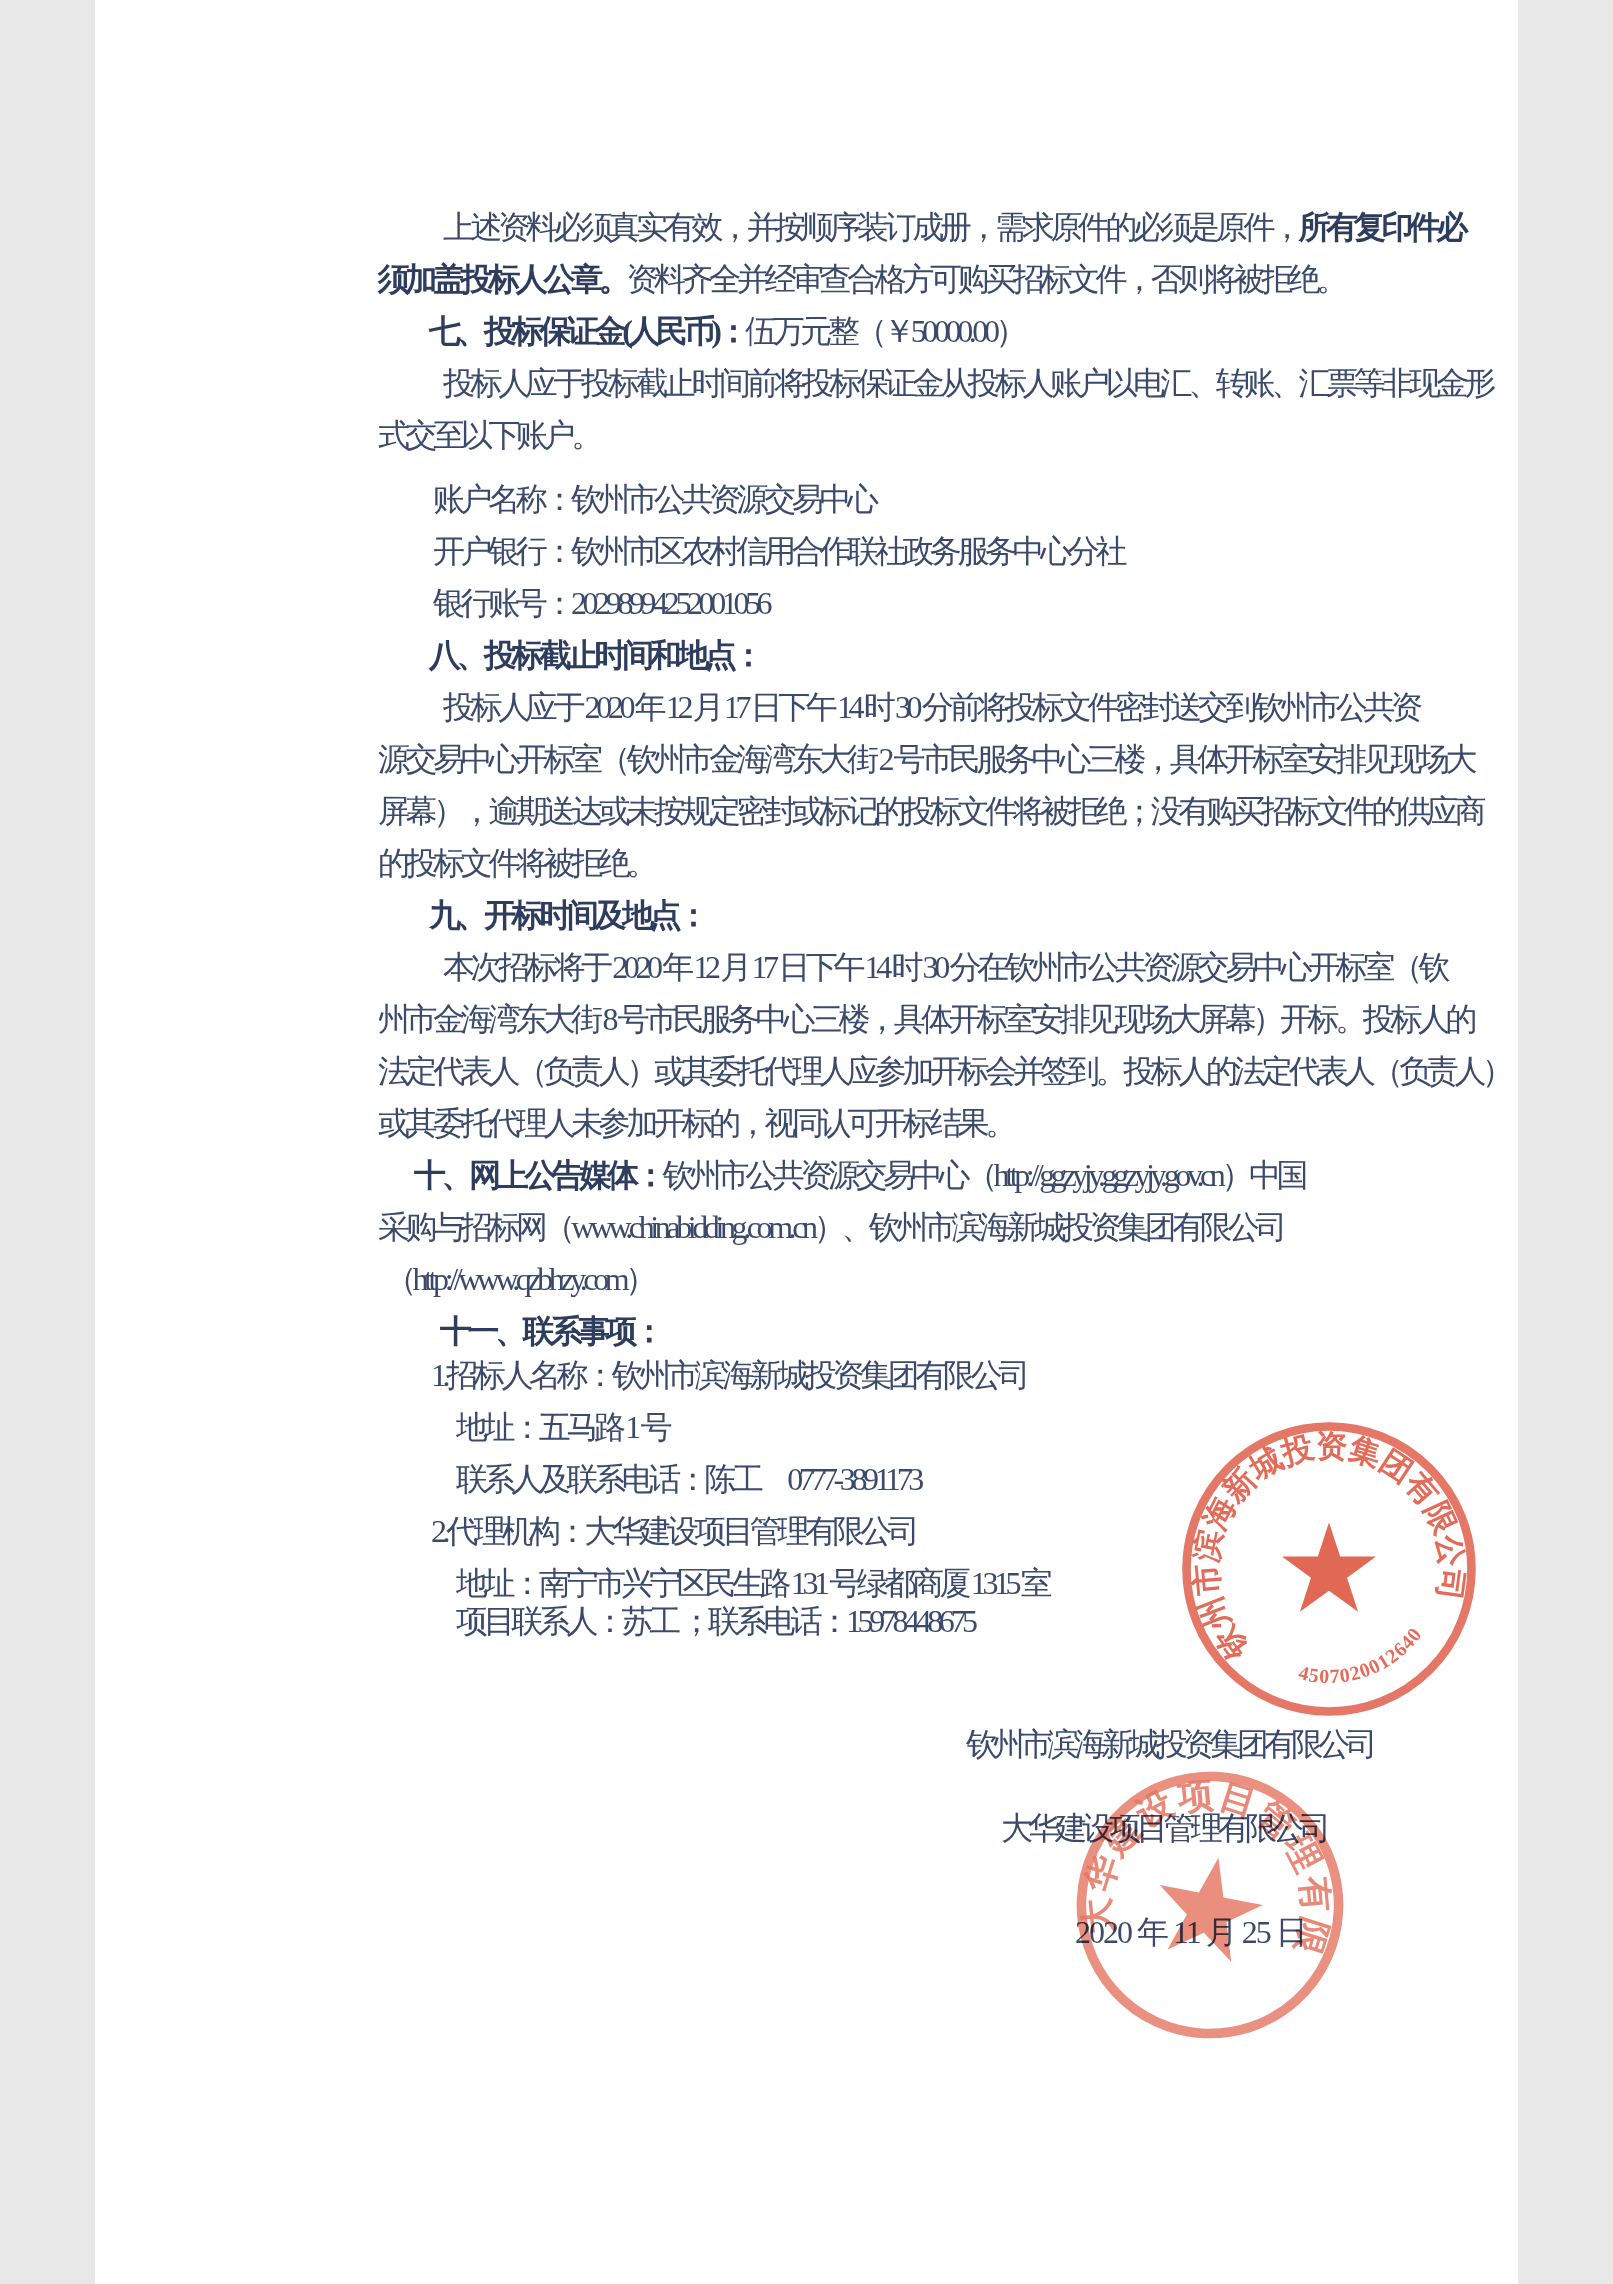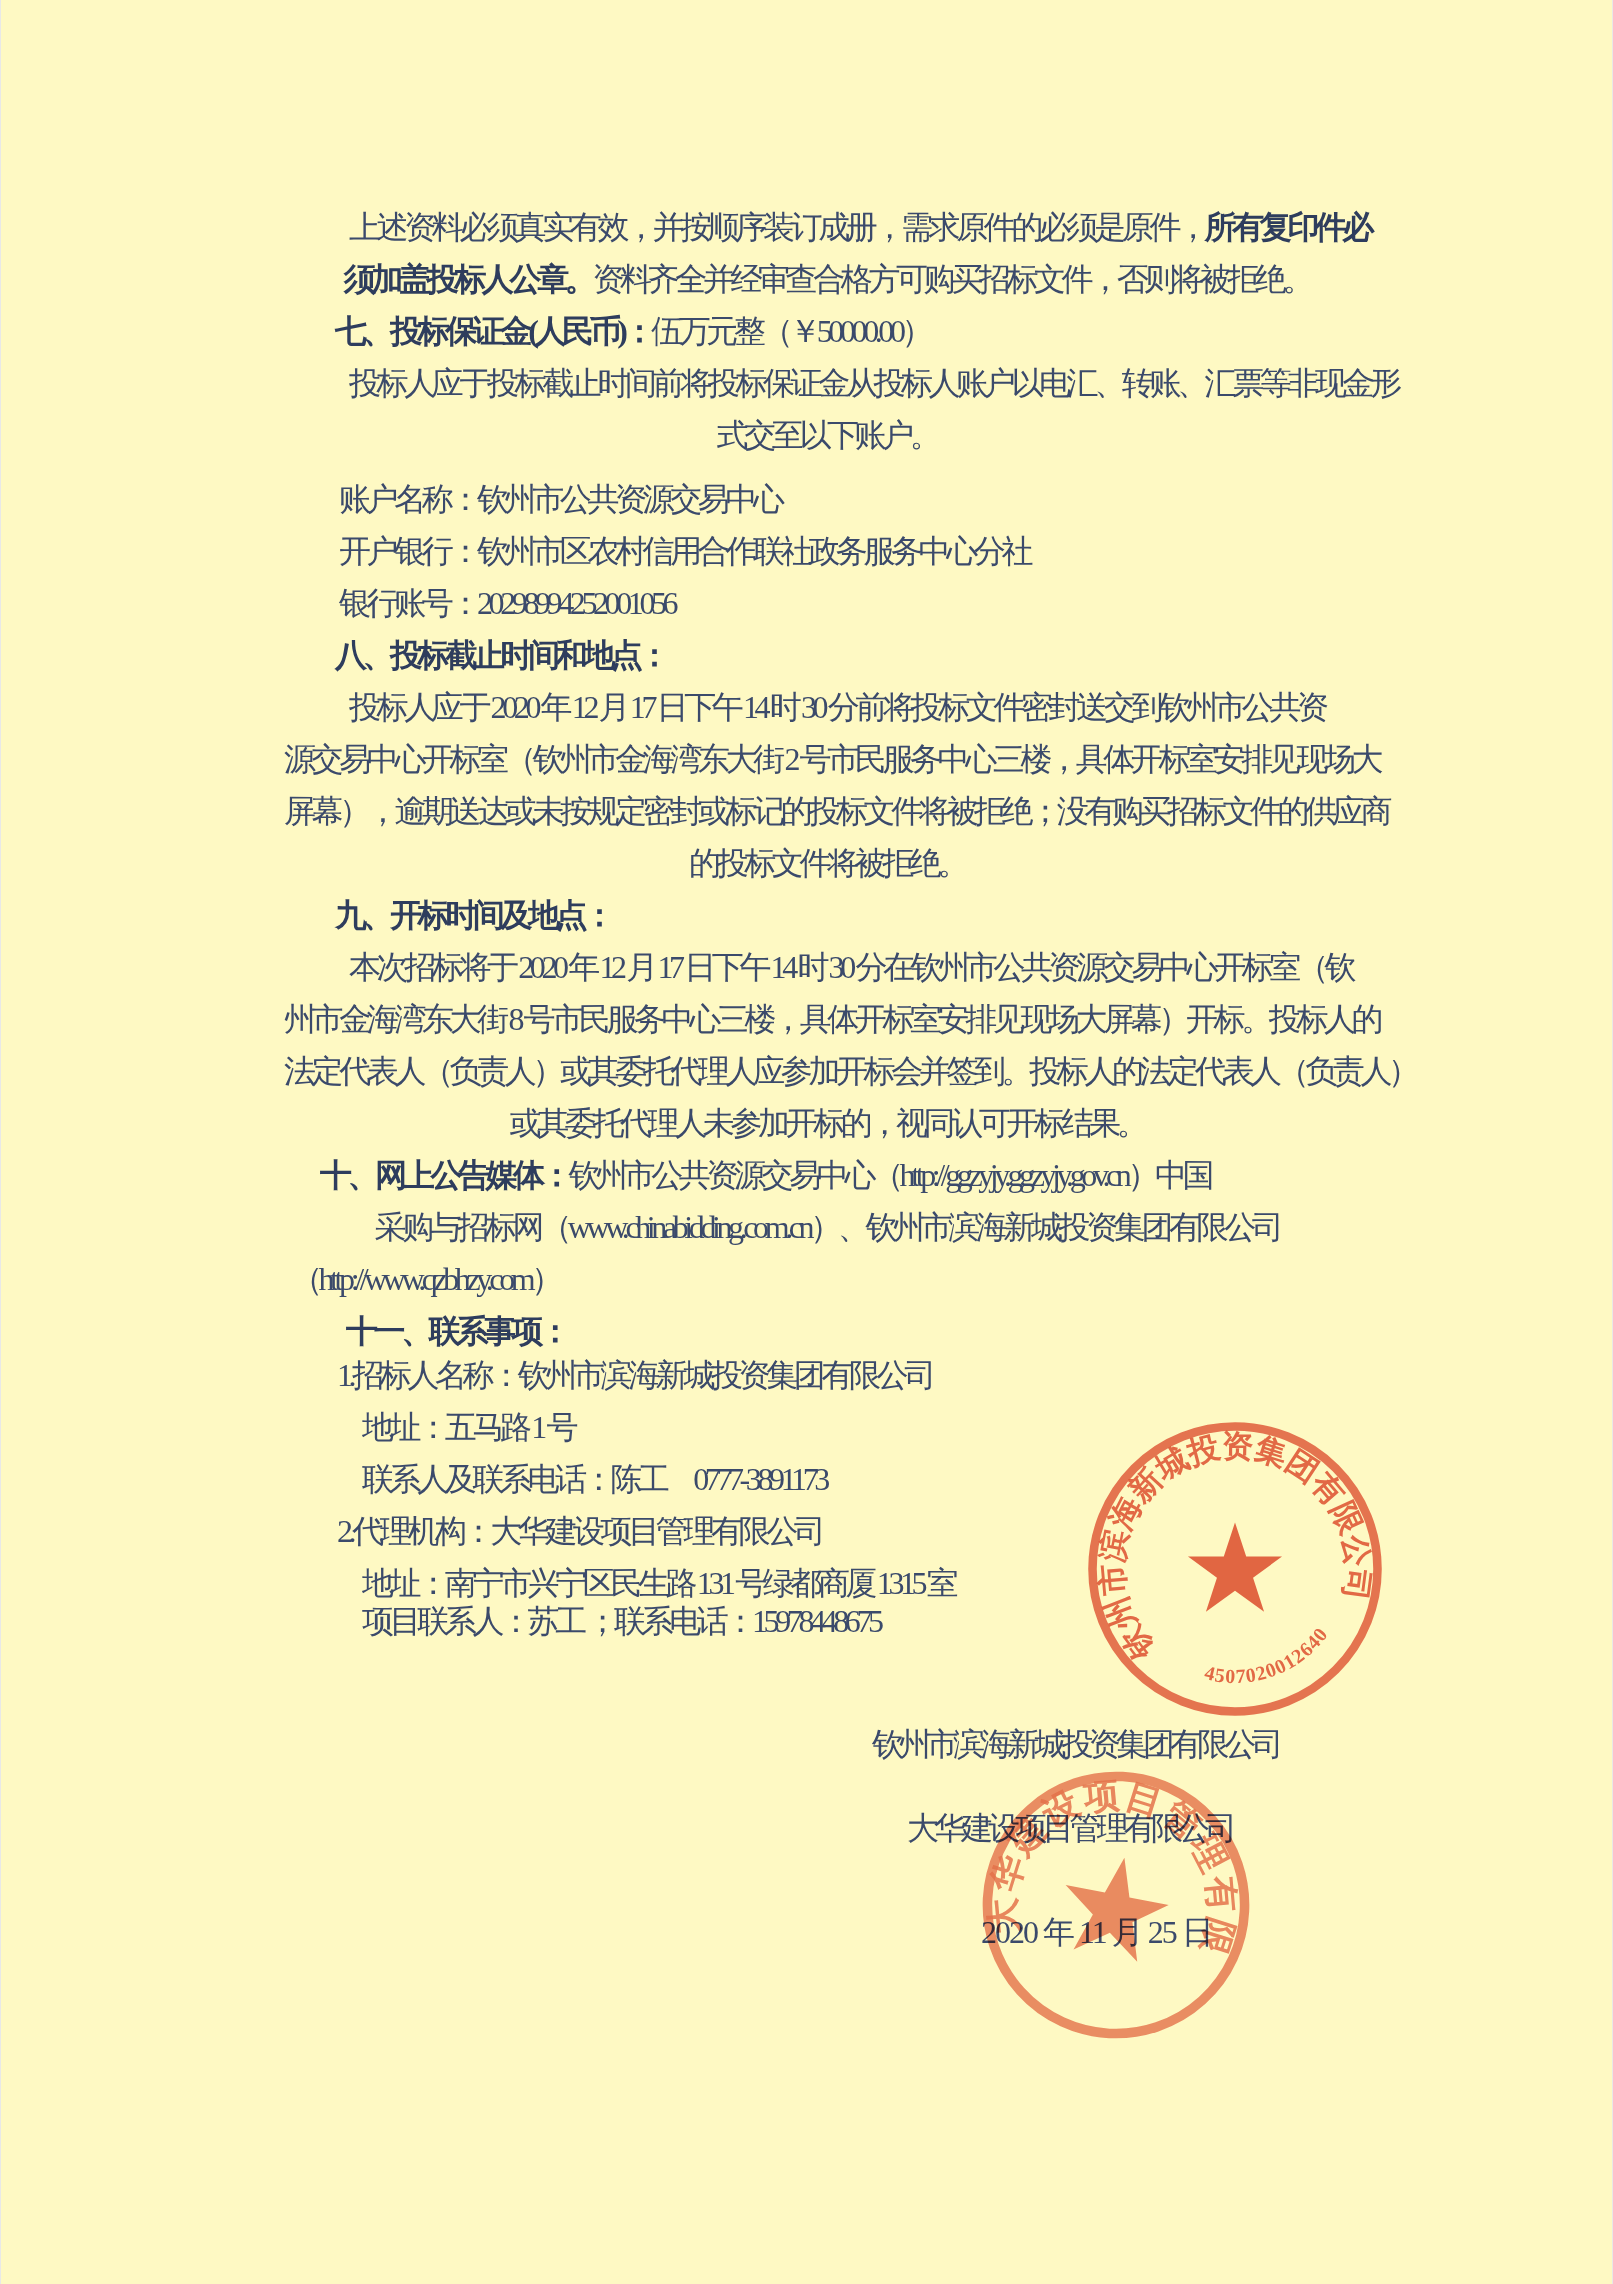--- a/index.html
+++ b/index.html
@@ -1,34 +1,34 @@
 <!DOCTYPE html>
 <html lang="zh"><head>
 <meta charset="utf-8">
 <style>
   html,body{margin:0;padding:0;background:#e8e8e8;}
   .page{
     position:relative;
-    width:1611px;height:2285px;
+    width:1423px;height:2285px;
     margin:0 auto;
-    background:#fef9c3;
+    background:#ffffff;
     overflow:hidden;
     font-family:"Liberation Serif","DejaVu Serif",serif;
     color:#3b4a6b;
   }
   
   .content{
     position:absolute;
     left:283px;top:201px;width:1086px;
     font-size:32px;
     letter-spacing:-4.4px;
   }
   .ln{height:52px;line-height:52px;white-space:nowrap;}
   .b{font-weight:700;color:#2e3d5d;}
-  .ind0{text-indent:0;text-align:center;}
+  .ind0{text-indent:0;}
   .ind7{text-indent:6.9px;}
   .ind37{text-indent:36px;}
   .ind52{text-indent:51px;}
   .ind54{text-indent:53px;}
   .ind56{text-indent:55px;}
   .ind63{text-indent:62px;}
   .ind66{text-indent:65px;}
   .ind80{text-indent:78px;}
   .mt12{margin-top:11.8px;}
   .mtn8{margin-top:-7.8px;}

